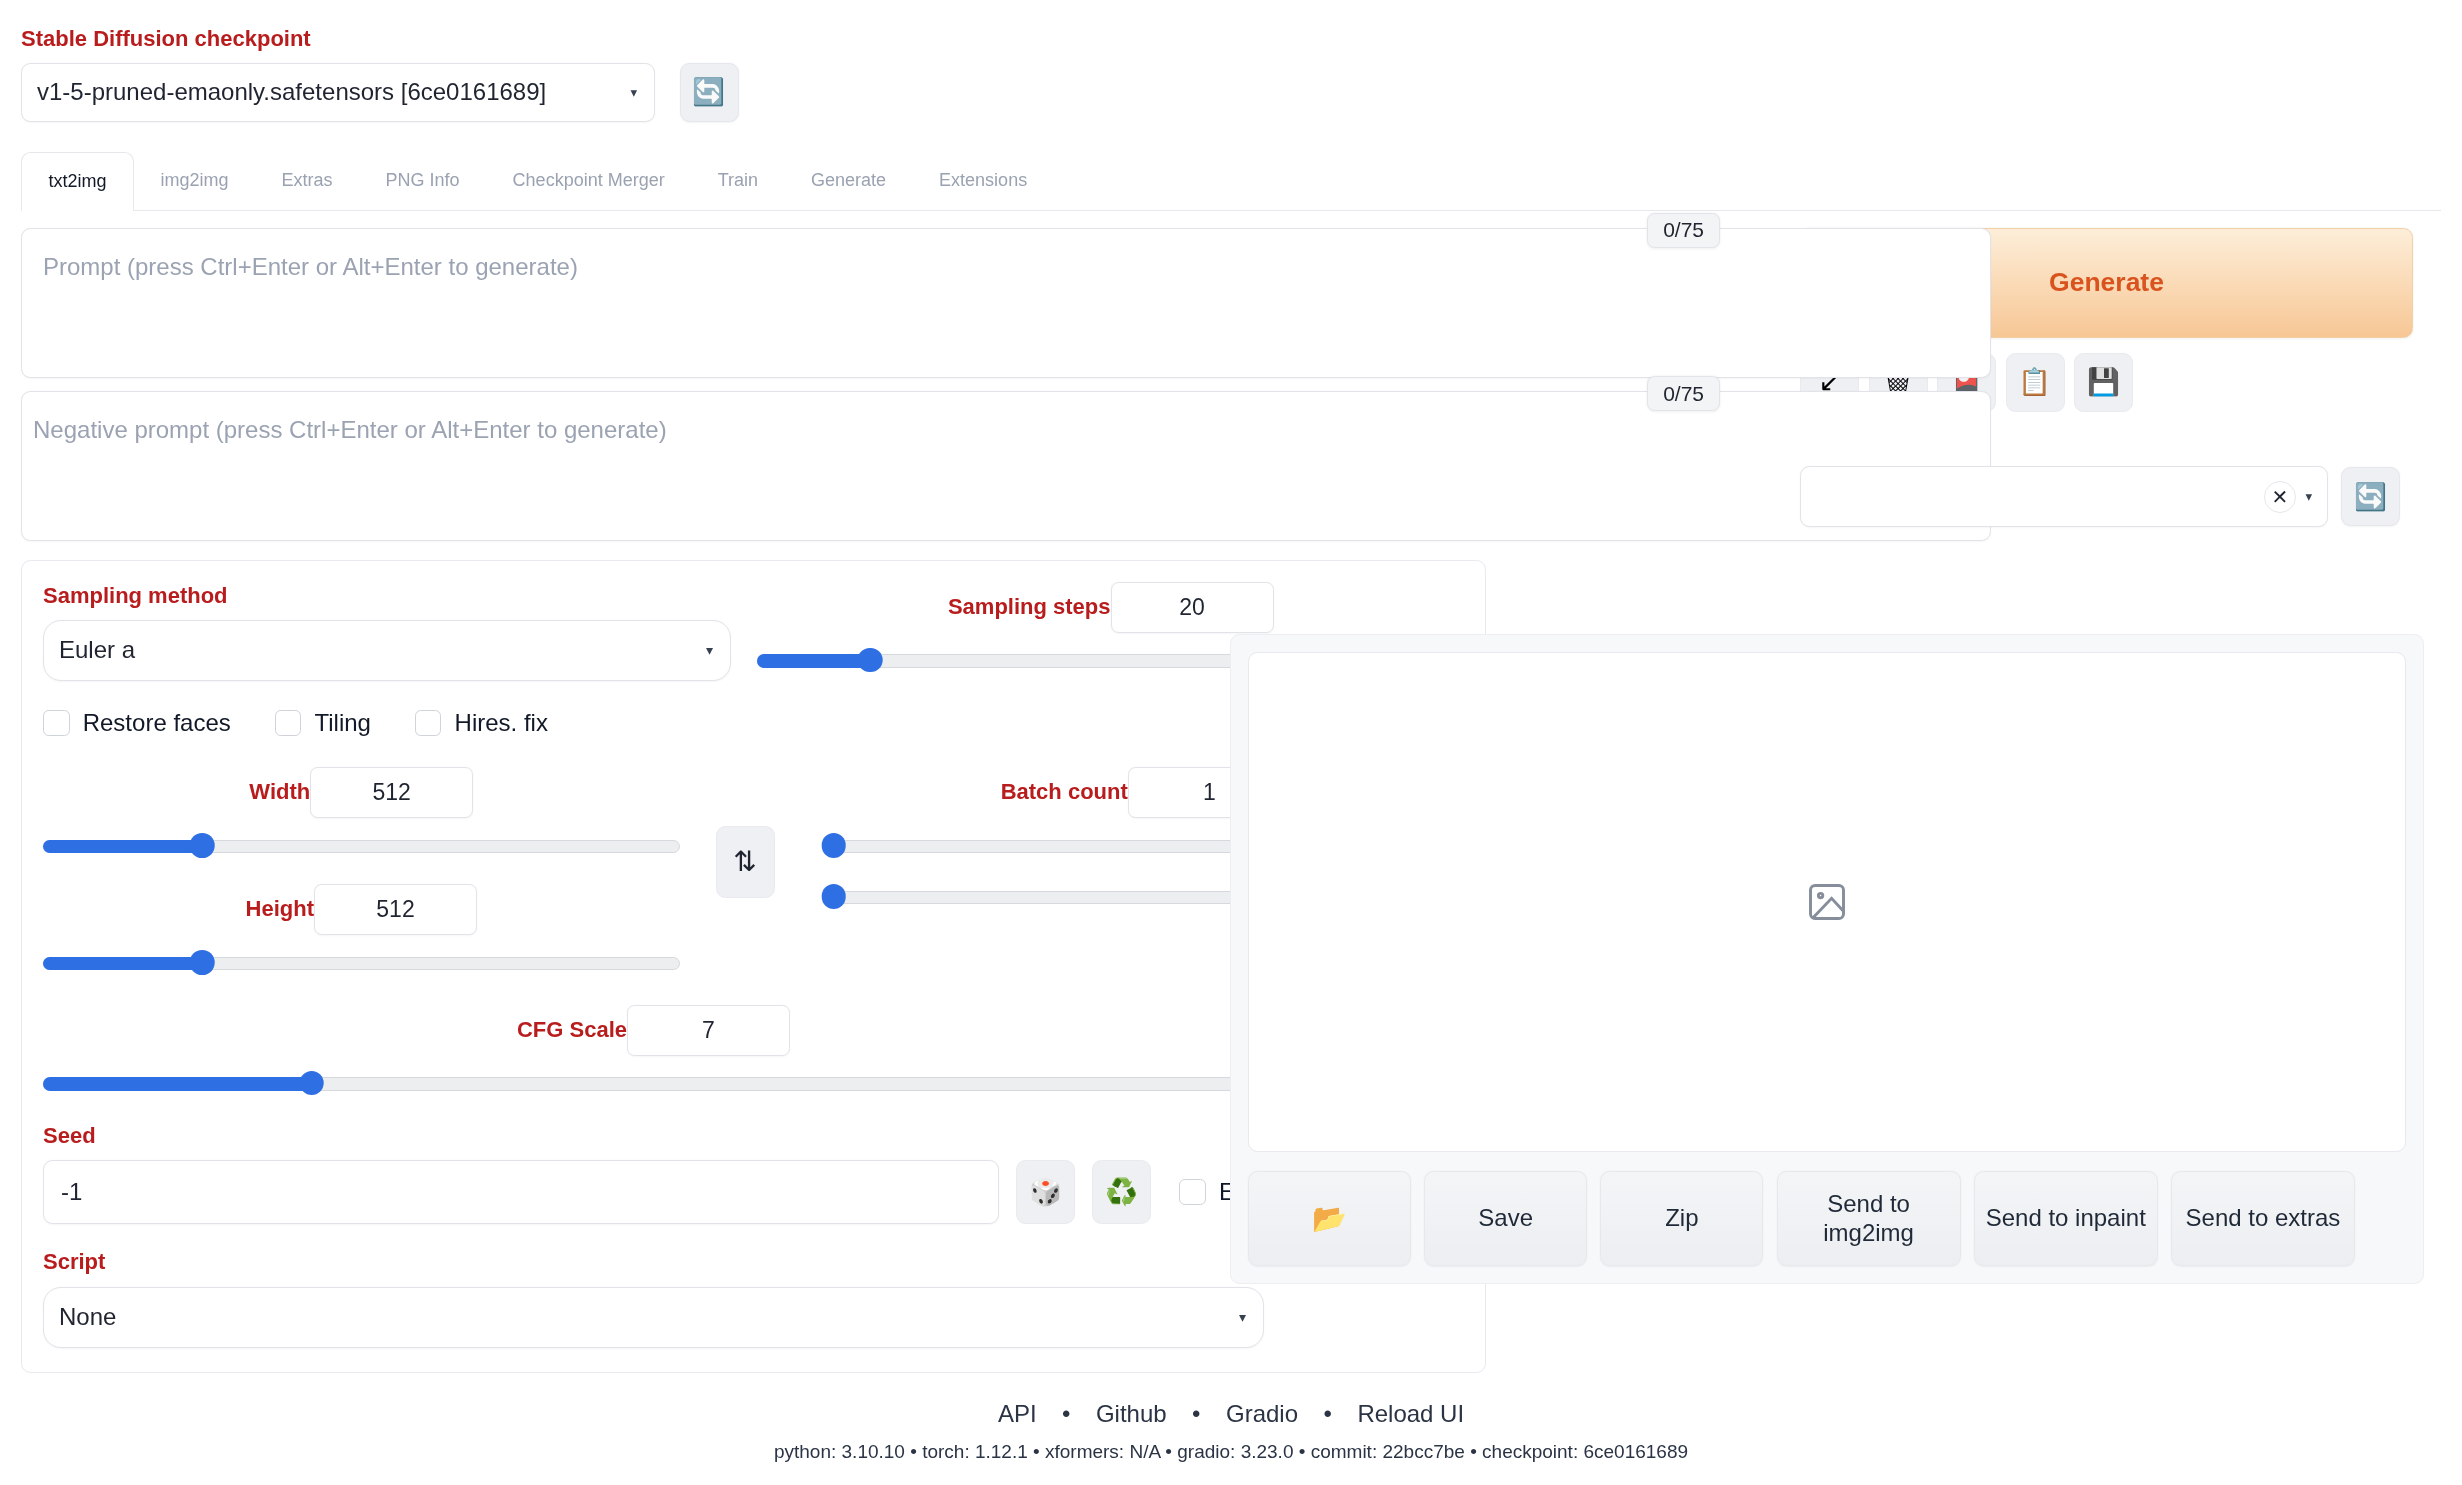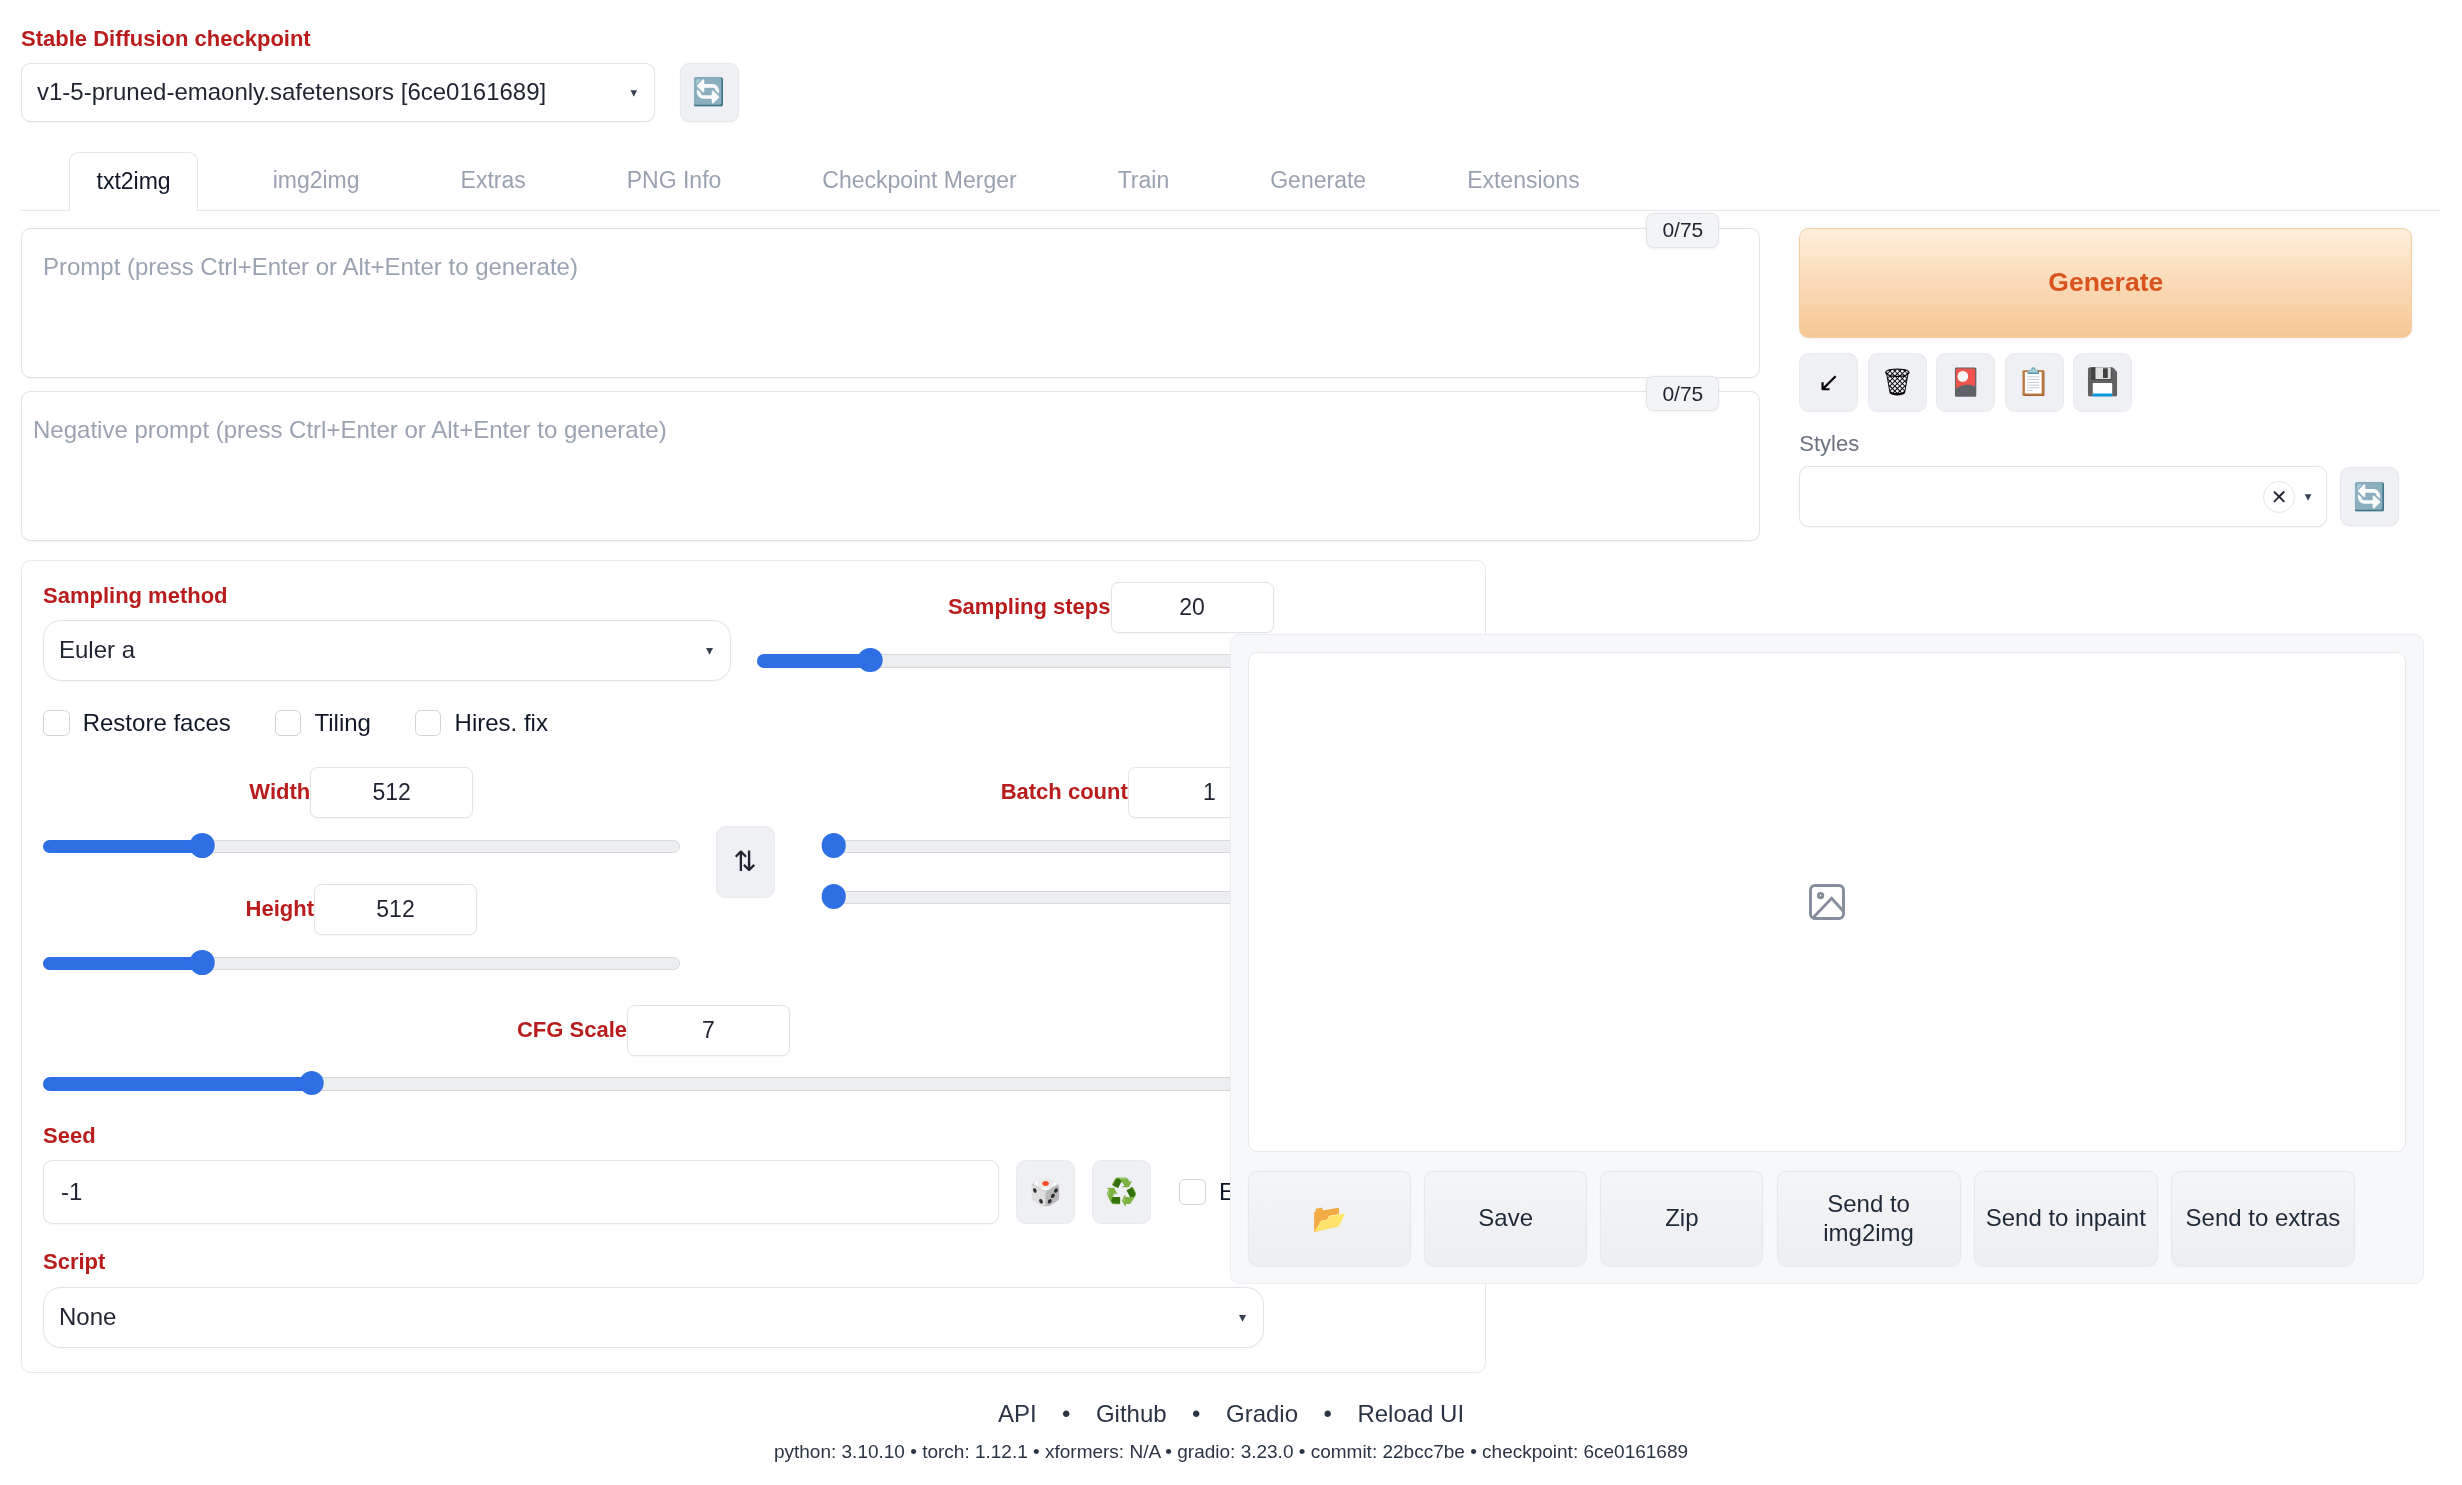--- a/index.html
+++ b/index.html
@@ -36,22 +36,22 @@
     font-size: 26.5px; cursor: pointer;
     box-shadow: 0 0.9px 1.9px rgba(16,24,40,.05);
   }
 
   
   .tabs {
     margin-top: 30px; display: flex; align-items: flex-end;
     border-bottom: 0.9px solid #e5e7eb; height: 59px; position: relative;
   }
   .tab {
-    font-size: 23px; color: #9aa2b1; padding: 0 26.5px; height: 59px;
-    display: flex; align-items: center; cursor: pointer; white-space: nowrap; margin-left: 48px;
+    font-size: 18px; color: #9aa2b1; padding: 0 26.5px; height: 59px;
+    display: flex; align-items: center; cursor: pointer; white-space: nowrap;
   }
   .tab.active {
     color: #111827; background: #fff;
     border: 0.9px solid #e5e7eb; border-bottom: 0.9px solid #fff;
     border-radius: 9.5px 9.5px 0 0; margin-bottom: -0.9px; font-weight: 400;
   }
 
   
   .main { display: flex; gap: 21px; padding-top: 17px; }
   .col-left { width: 1758px; }
@@ -59,21 +59,21 @@
 
   
   .prompt-wrap { position: relative; margin-bottom: 13.2px; }
   .counter {
     position: absolute; right: 59px; top: -15px; z-index: 5;
     background: #f3f4f6; border: 0.9px solid #e2e4e9; border-radius: 7.6px;
     font-size: 21px; color: #1f2430; padding: 4.7px 15px;
     box-shadow: 0 0.9px 2.8px rgba(16,24,40,.07);
   }
   .prompt-box {
-    width: 1739px; border: 0.9px solid #e1e3e8; border-radius: 9.5px;
+    width: 1970px; border: 0.9px solid #e1e3e8; border-radius: 9.5px;
     background: #fff; padding: 24.6px 21px;
     box-shadow: 0 0.9px 1.9px rgba(16,24,40,.04);
   }
   .prompt-box.tall { height: 150px; }
   .prompt-box.short { height: 150px; padding-left: 11px; }
   .prompt-ph { font-size: 24px; color: #9ba3b2; }
 
   
   .generate-btn {
     width: 613px; height: 110px; border-radius: 9.5px;

